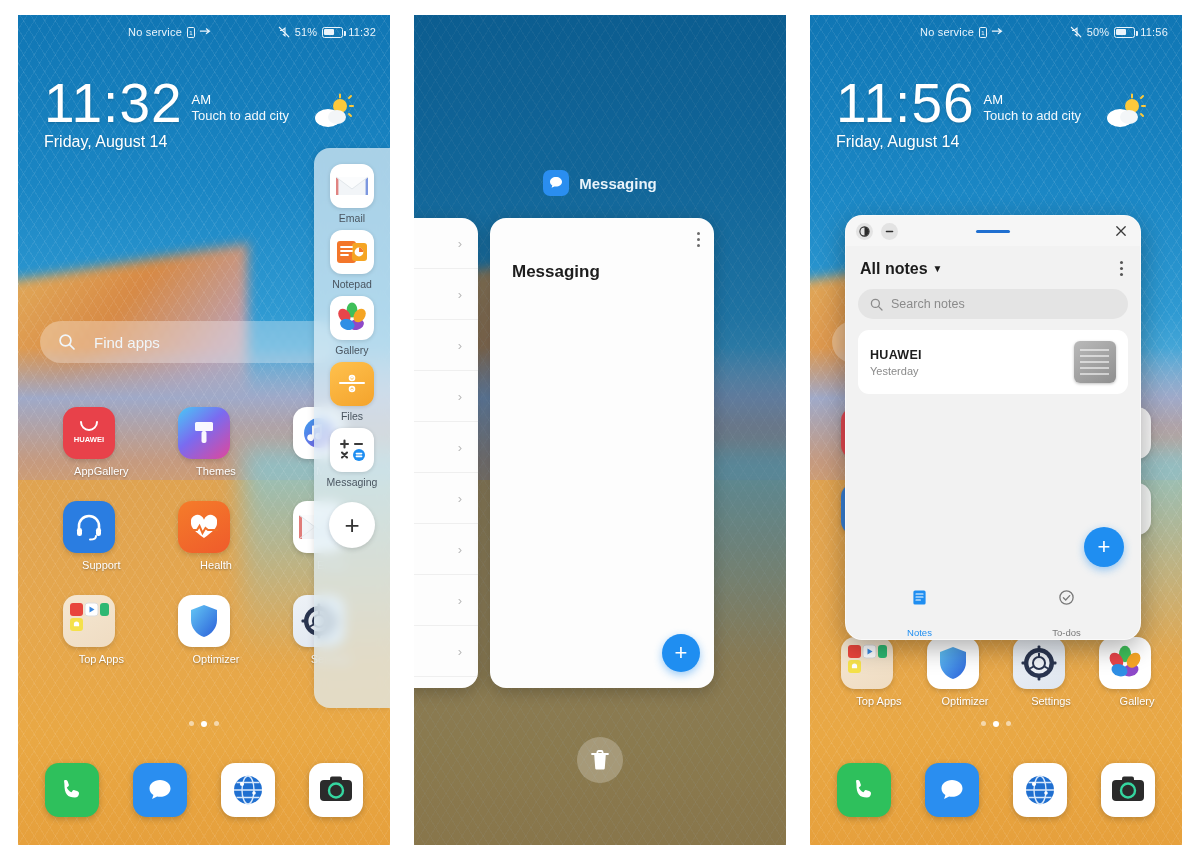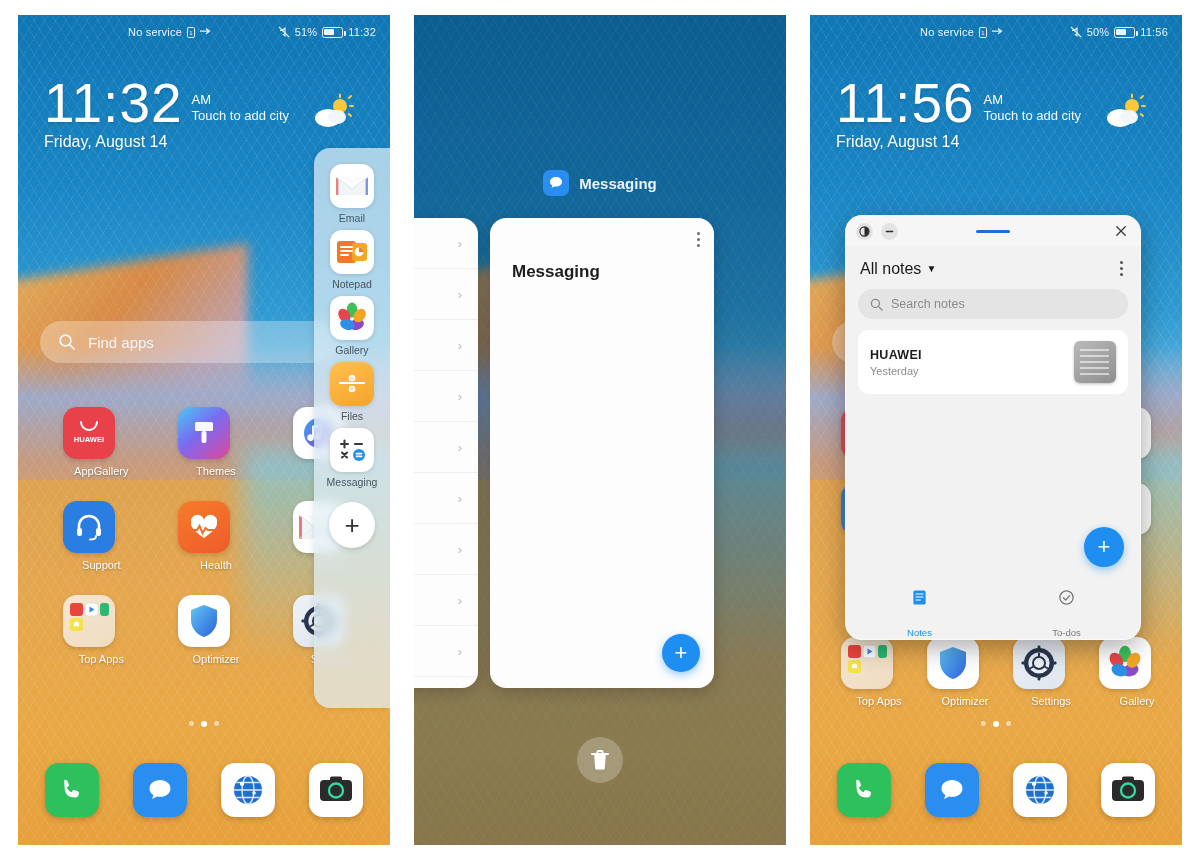--- a/index.html
+++ b/index.html
@@ -87,21 +87,21 @@
   .datetxt {
     margin-top: 4px; font-size: 16px; color: #ffffff;
     text-shadow: 0 1px 3px rgba(0,0,0,.18);
   }
   .weather { position: absolute; right: 36px; top: 78px; width: 44px; height: 40px; }
 
   
   .searchbar {
     position: absolute; left: 22px; top: 306px; width: 300px; height: 42px;
     border-radius: 22px; background: rgba(255,255,255,.30);
-    display: flex; align-items: center; gap: 12px; padding: 16px 18px;
+    display: flex; align-items: center; gap: 18px; padding: 16px 18px;
     backdrop-filter: blur(2px);
   }
   .searchbar .ph { color: #f0f6fa; font-size: 15px; }
 
   
   .appgrid { position: absolute; left: 14px; right: 14px; display: grid; }
   .grid3 { grid-template-columns: repeat(3, 1fr); }
   .grid4 { grid-template-columns: repeat(4, 1fr); }
   .appcell { display: flex; flex-direction: column; align-items: center; gap: 6px; }
   .appicon {
@@ -211,21 +211,21 @@
     background: #f6f6f6;
   }
   .fw-circle { width: 17px; height: 17px; border-radius:50%; background: #e3e3e3;
                display:flex; align-items:center; justify-content:center; }
   .fw-handle { position:absolute; left:50%; transform:translateX(-50%); width: 34px; height: 3px;
                border-radius: 2px; background:#1f6fd0; }
   .fw-close { margin-left: auto; width: 18px; height: 18px; display:flex; align-items:center;
               justify-content:center; color:#3a3a3a; font-size:14px; }
   .fw-body { padding: 10px 12px 0; position: relative; height: calc(100% - 30px); }
   .fw-titlerow { display:flex; align-items:center; justify-content:space-between; padding: 2px 2px 10px; }
-  .fw-title { font-size: 16px; font-weight: 400; color:#1b1b1b; display:flex; align-items:center; gap:5px;text-align:right; }
+  .fw-title { font-size: 16px; font-weight: 700; color:#1b1b1b; display:flex; align-items:center; gap:5px;text-align:right; }
   .fw-caret { font-size: 10px; color:#1b1b1b; }
   .fw-kebab { display:flex; flex-direction:column; gap:3px; padding: 3px; }
   .fw-kebab i { width:3px; height:3px; border-radius:50%; background:#555; }
   .fw-search {
     height: 30px; border-radius: 15px; background:#e4e4e4; display:flex; align-items:center;
     gap: 8px; padding: 0 12px; color:#8b8b8b; font-size: 12.5px;
   }
   .note-card {
     margin-top: 11px; background:#fff; border-radius: 11px; padding: 11px 12px;
     display:flex; align-items:center; justify-content:space-between;

